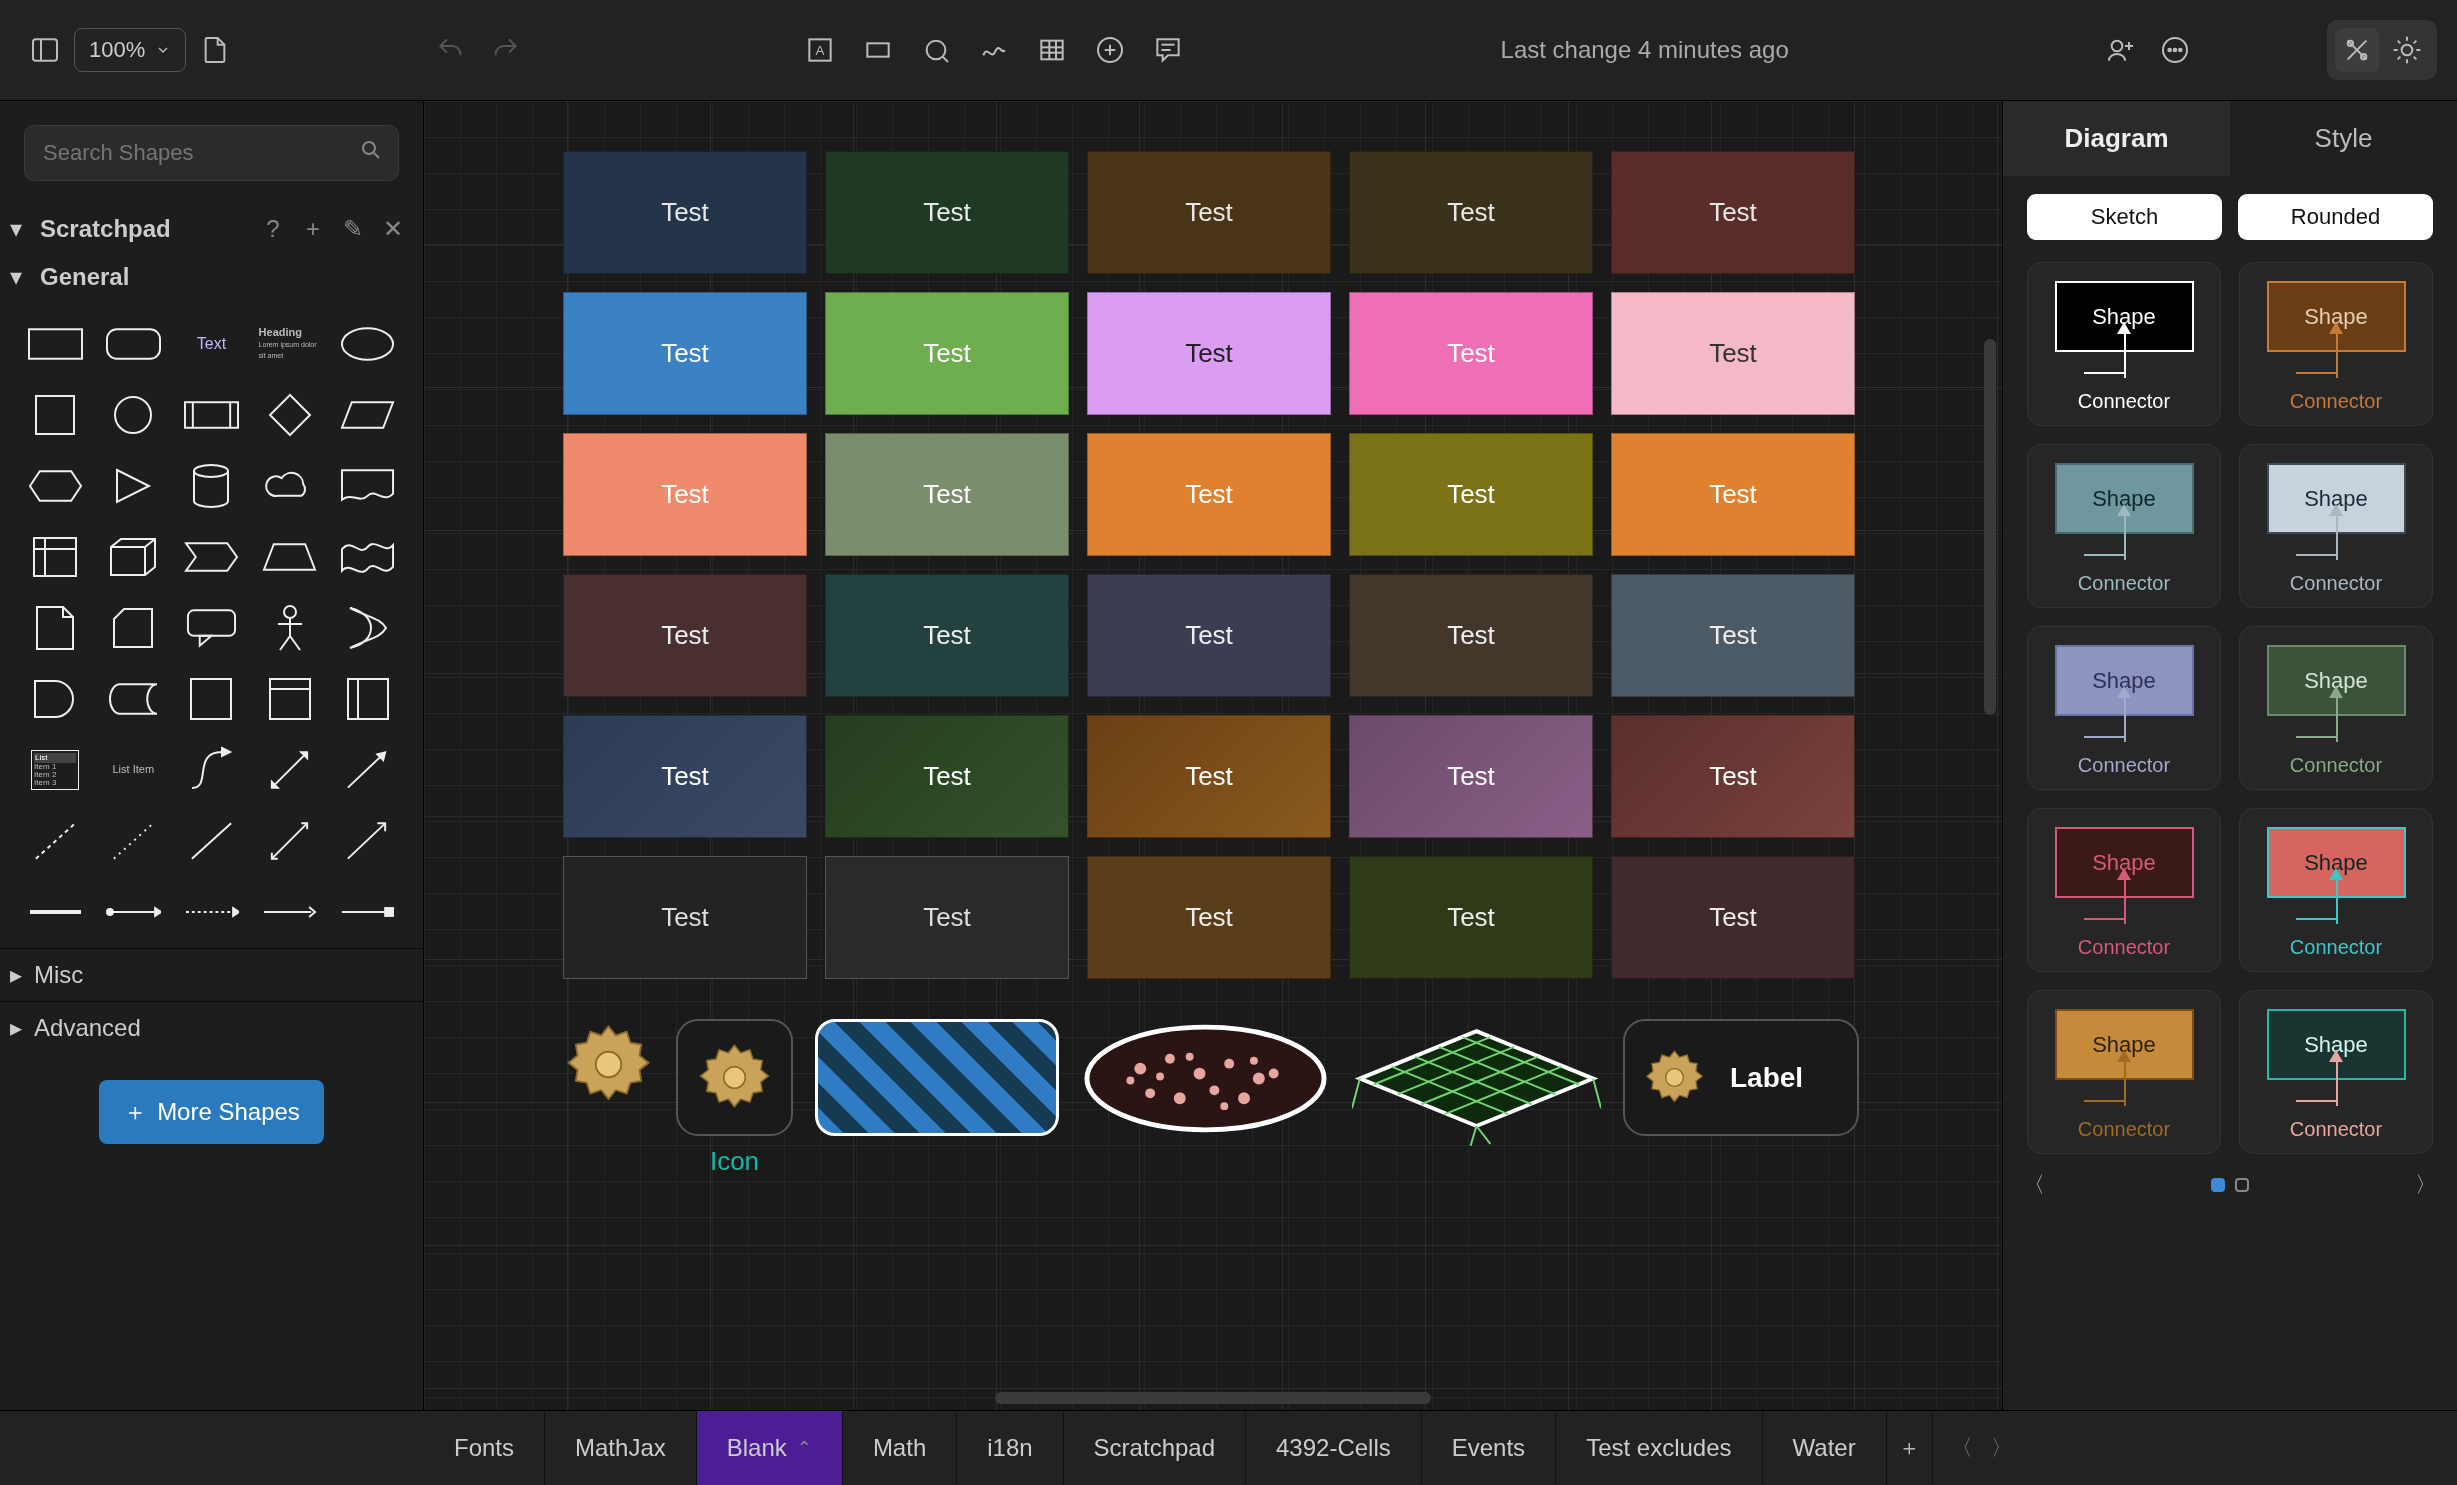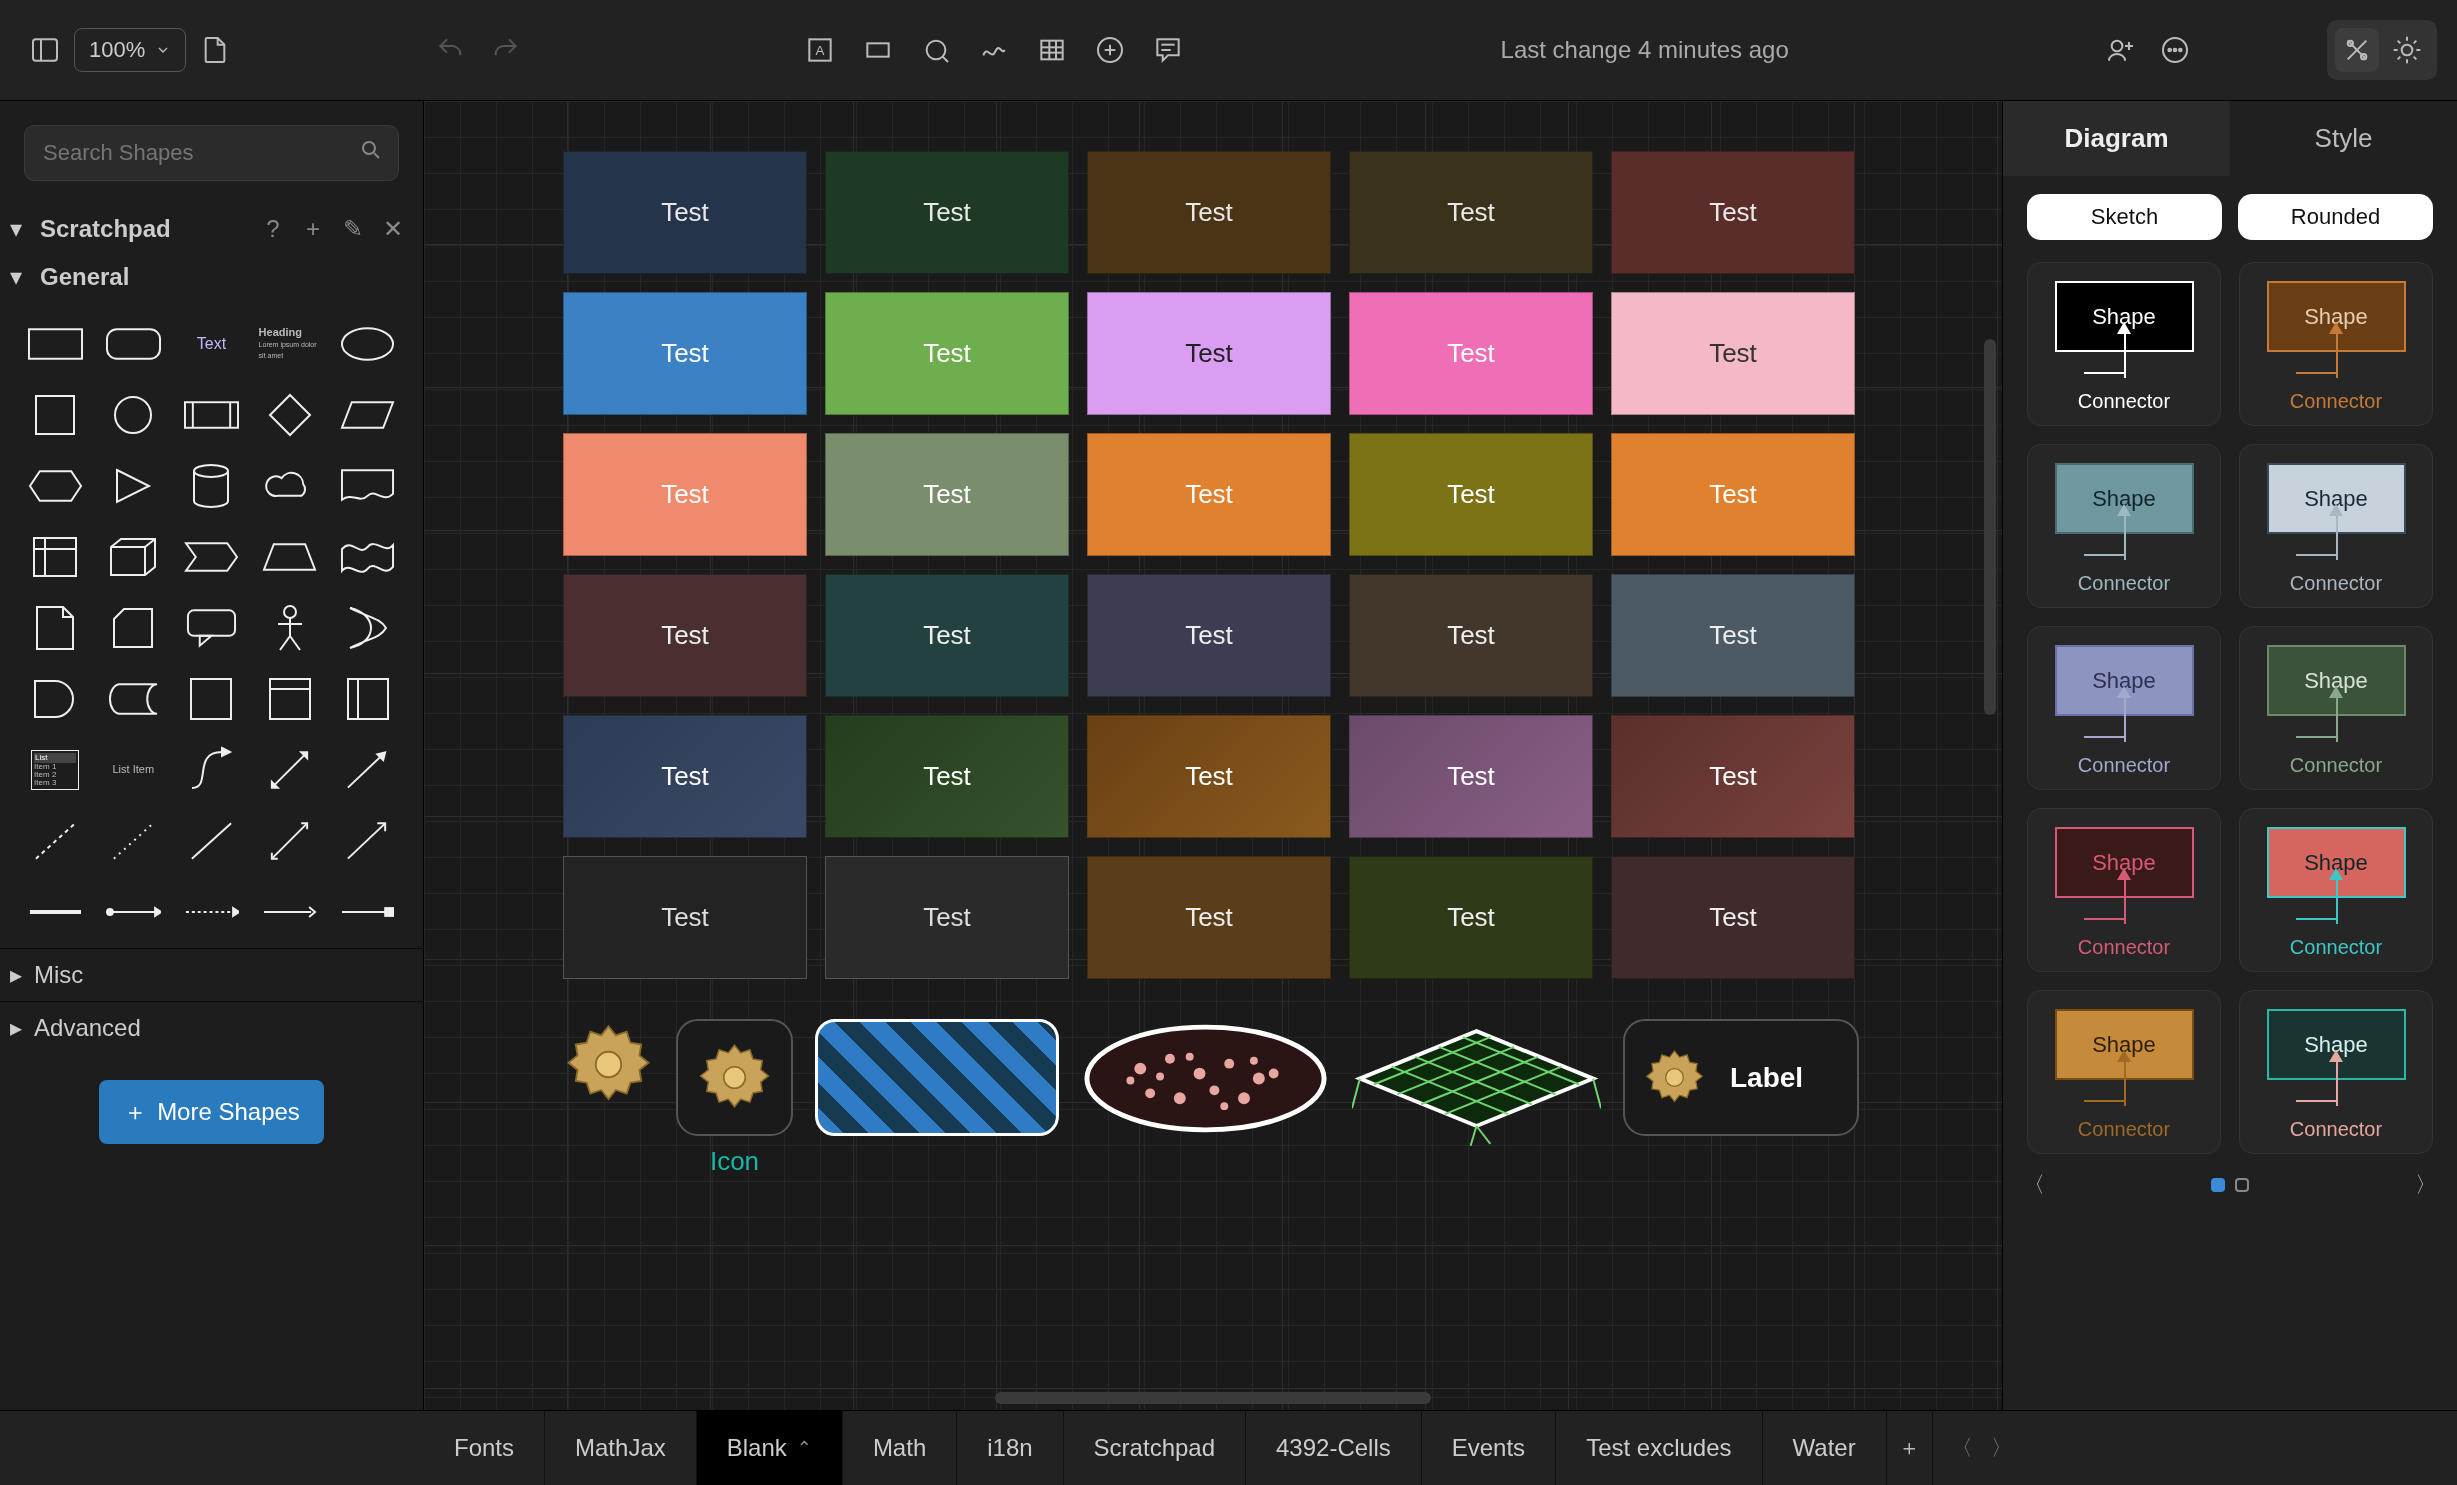--- a/index.html
+++ b/index.html
@@ -61,38 +61,38 @@
   .labelbox{width:236px;height:117px;border:2px solid #555;border-radius:22px;background:#1a1a1a;display:flex;align-items:center;gap:24px;padding:0 18px;color:#fff;font-size:28px;font-weight:600}
   .hscroll{position:absolute;bottom:6px;left:50%;transform:translateX(-50%);width:436px;height:12px;background:#3a3a3a;border-radius:6px}
   .vscroll{position:absolute;right:6px;top:238px;width:12px;height:376px;background:#3a3a3a;border-radius:6px}
 
   
   .right{width:455px;background:#202020;border-left:1px solid #000;display:flex;flex-direction:column}
   .rtabs{display:flex}
   .rtab{flex:1;text-align:center;padding:22px 0;font-size:26px;color:#bbb}
   .rtab.active{background:#2a2a2a;color:#eee;font-weight:600}
   .pillrow{display:flex;gap:16px;padding:18px 24px}
-  .pill{flex:1;text-align:center;background:#fff;color:#111;border-radius:14px;padding:10px 0;font-size:22px}
+  .pill{flex:1;text-align:center;background:#fff;color:#111;border-radius:9px;padding:10px 0;font-size:22px}
   .style-grid{display:grid;grid-template-columns:1fr 1fr;gap:18px;padding:4px 24px 10px}
   .style-card{background:#262626;border:1px solid #333;border-radius:14px;padding:18px 16px 12px;display:flex;flex-direction:column;align-items:center;gap:14px}
   .s-shape{width:139px;height:71px;display:flex;align-items:center;justify-content:center;font-size:22px;border:2px solid}
   .s-conn{font-size:20px;color:#ccc;position:relative;padding-top:24px}
   .s-conn::before{content:"";position:absolute;left:50%;top:-38px;width:2px;height:50px;background:currentColor}
   .s-conn::after{content:"";position:absolute;left:50%;top:-44px;width:0;height:0;border-left:7px solid transparent;border-right:7px solid transparent;border-bottom:12px solid currentColor;transform:translateX(-50%)}
   .s-conn .hook{position:absolute;left:calc(50% - 40px);top:6px;width:40px;height:2px;background:currentColor}
   .s-conn .hook::after{content:"";position:absolute;left:0;top:0;width:2px;height:0px}
   .rnav{display:flex;align-items:center;justify-content:space-between;padding:6px 20px 14px;color:#aaa}
   .dots{display:flex;gap:10px}
   .dot{width:14px;height:14px;border-radius:4px;border:2px solid #888}
   .dot.on{background:#3a8bd8;border-color:#3a8bd8}
 
   
   .bottom{height:75px;background:#222;border-top:1px solid #000;display:flex;align-items:stretch}
   .btab{padding:0 30px;display:flex;align-items:center;color:#ccc;font-size:24px;border-right:1px solid #111;gap:10px}
-  .btab.active{background:#000000}
+  .btab.active{background:#4c1d95}
   .btab .dd{font-size:18px;color:#888}
   .bnav{display:flex;align-items:center;padding:0 18px;gap:18px;color:#777}
   .badd{width:46px;display:flex;align-items:center;justify-content:center;color:#bbb;border-right:1px solid #111}
   .bspace{flex:1}
 </style>
 </head>
 <body>
 
 <div class="topbar">
   <div class="tb-btn">

